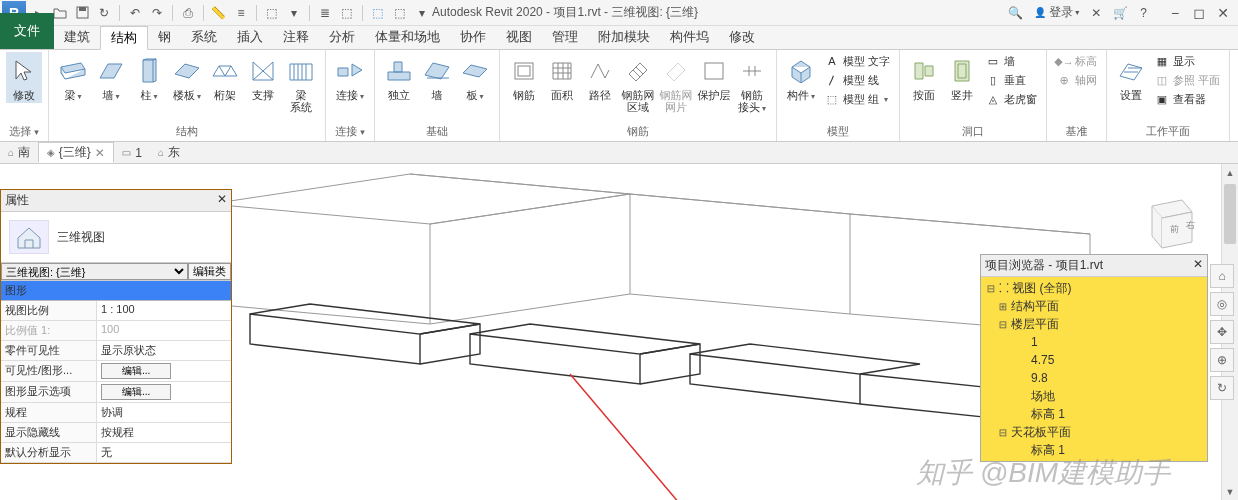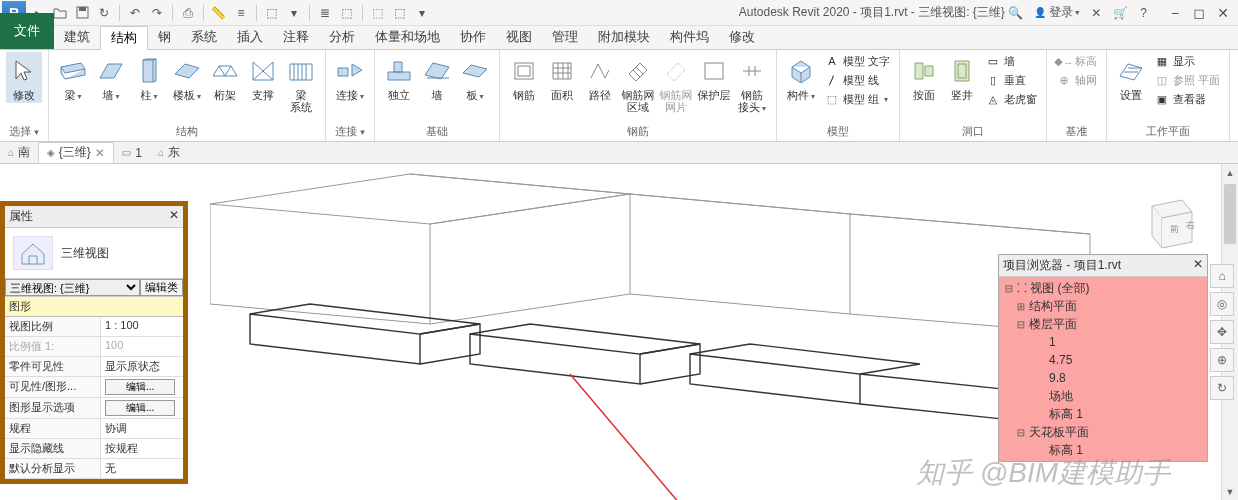--- a/index.html
+++ b/index.html
@@ -4,21 +4,21 @@
 <style>
 * { box-sizing: border-box; margin: 0; padding: 0; font-family: "Microsoft YaHei", Arial, sans-serif; }
 body { width: 1238px; height: 500px; background: #fff; font-size: 12px; color: #333; overflow: hidden; position: relative; }
 
 
 .titlebar { height: 26px; background: #f5f5f5; display: flex; align-items: center; border-bottom: 1px solid #ddd; }
 .app-icon { width: 24px; height: 24px; background: linear-gradient(#4a90d9, #2a6db3); color: #fff; font-weight: bold; display: flex; align-items: center; justify-content: center; font-size: 14px; margin: 0 2px; }
 .qat { display: flex; gap: 2px; align-items: center; }
 .qat-btn { width: 20px; height: 20px; display: flex; align-items: center; justify-content: center; color: #555; cursor: pointer; }
 .qat-sep { width: 1px; height: 16px; background: #ccc; margin: 0 3px; }
-.title-center { flex: 1; text-align: right; color: #555; font-size: 12px; }
+.title-center { flex: 1; text-align: left; color: #555; font-size: 12px; }
 .title-right { display: flex; gap: 6px; align-items: center; margin-right: 4px; }
 .title-right .tbtn { display: flex; align-items: center; gap: 2px; color: #555; cursor: pointer; padding:0 3px; }
 .win-controls { display: flex; gap: 2px; margin-left: 8px; }
 .win-controls span { width: 22px; height: 20px; display:flex; align-items:center; justify-content:center; color:#555; cursor:pointer; font-size:14px;}
 
 
 .menu-tabs { height: 24px; background: #f5f5f5; display: flex; align-items: flex-end; border-bottom: 1px solid #ccc; }
 .file-tab { background: #1e7145; color: #fff; padding: 4px 14px; font-size: 13px; height: 36px; display:flex; align-items:center;}
 .menu-tab { padding: 4px 10px; font-size: 13px; color: #404040; cursor: pointer; height:24px; display:flex; align-items:center;}
 .menu-tab.active { background: #fff; border: 1px solid #ccc; border-bottom: 1px solid #fff; color: #000; margin-bottom:-1px;}
@@ -44,37 +44,37 @@
 .viewtab.active { background:#fff; border:1px solid #ccc; border-bottom:1px solid #fff;}
 .viewtab .home-ic { color:#777; font-size:10px;}
 .vt-close { color:#888; cursor:pointer;}
 
 
 .main { position:relative; height: calc(500px - 26px - 24px - 92px - 22px); background:#fff;}
 
 .viewport-3d {position:absolute; left:210px; right:0; top:0; bottom:0; overflow:hidden;}
 
 
-.props { position:absolute; left:0; top:37px; width:188px; background:#fff; border:5px solid #a16207; z-index:5;}
+.props { position:absolute; left:0; top:25px; width:232px; background:#fff; border:1px solid #a16207; z-index:5;}
 .props-hdr { background:#eee; padding:2px 4px; font-size:12px; display:flex; justify-content:space-between; border-bottom:1px solid #ccc;}
 .props-type { display:flex; align-items:center; gap:8px; padding:8px;}
 .props-type .pt-icon { width:40px; height:34px; background:#eef; border:1px solid #dde; display:flex; align-items:center; justify-content:center;}
 .props-sel { display:flex; border-top:1px solid #ccc; border-bottom:1px solid #ccc;}
 .props-sel select { flex:1; font-size:11px; border:1px solid #999;}
 .props-sel button { font-size:11px; padding:0 4px; border:1px solid #999; background:#f5f5f5;}
 .props-grid { }
-.props-cat { background:#fef9c3; padding:2px 4px; font-size:11px; border-bottom:1px solid #bbb;}
+.props-cat { background:#3b82f6; padding:2px 4px; font-size:11px; border-bottom:1px solid #bbb;}
 .props-row { display:flex; border-bottom:1px solid #ddd; font-size:11px;}
 .props-row .pk { width:96px; padding:2px 4px; border-right:1px solid #ddd; background:#fafafa;}
 .props-row .pv { flex:1; padding:2px 4px;}
 .props-row.gray .pk, .props-row.gray .pv { color:#aaa;}
 .pv-btn { font-size:10px; border:1px solid #999; background:#f5f5f5; padding:0 20px;}
 
 
-.pb { position:absolute; right:30px; top:90px; width:210px; background:#fca5a5; border:1px solid #aaa; z-index:5;}
+.pb { position:absolute; right:30px; top:90px; width:228px; background:#fde047; border:1px solid #aaa; z-index:5;}
 .pb-hdr { background:#eee; padding:2px 4px; display:flex; justify-content:space-between; border-bottom:1px solid #ccc;}
 .pb-tree { padding:2px 4px; font-size:12px; line-height:1.5;}
 .tree-item { display:flex; align-items:center; gap:2px;}
 .tree-exp { width:12px; text-align:center; color:#555; font-size:10px;}
 .tree-lvl1 { padding-left:12px;}
 .tree-lvl3 { padding-left:44px;}
 
 
 .sidebar { position:absolute; right:0; top:100px; width:28px; display:flex; flex-direction:column; gap:4px; z-index:6;}
 .sidebar .sbtn { width:24px; height:24px; background:#f5f5f5; border:1px solid #ccc; display:flex; align-items:center; justify-content:center; color:#666;}

